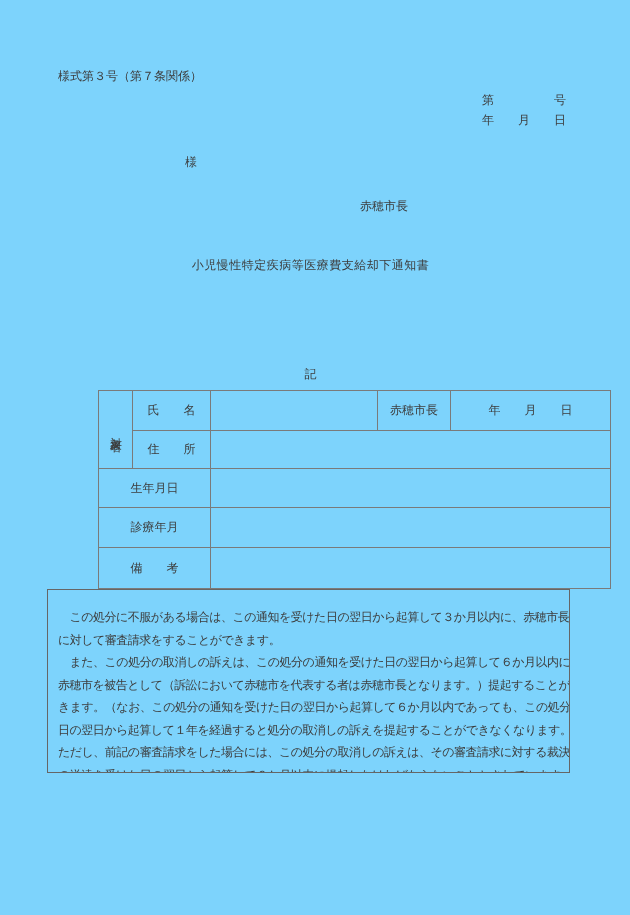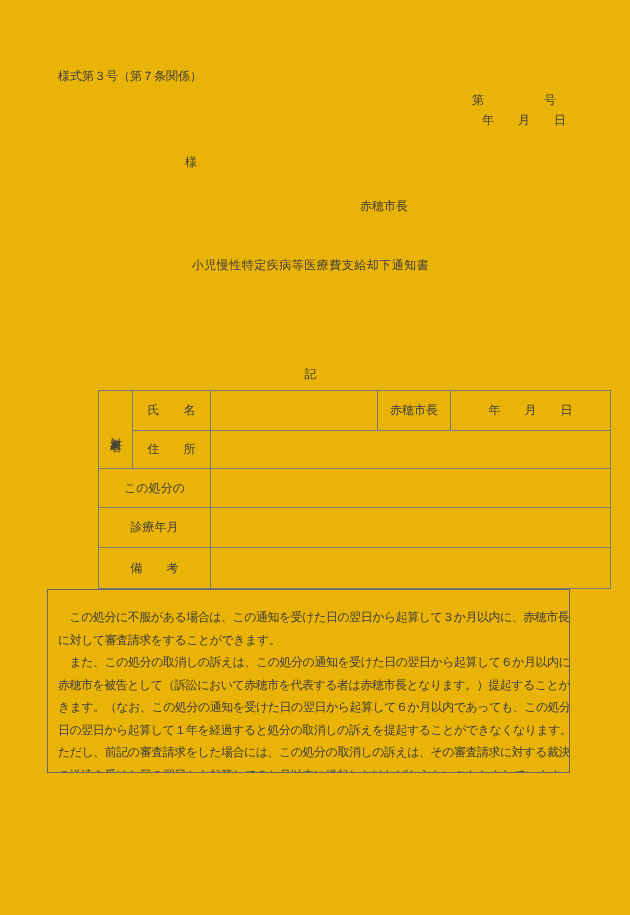--- a/index.html
+++ b/index.html
@@ -1,27 +1,27 @@
 <!DOCTYPE html>
 <html><head>
 <meta charset="utf-8">
 <style>
   html,body{margin:0;padding:0;background:#ffffff;}
   .page{
-    position:relative;width:630px;height:915px;background:#eab308;
+    position:relative;width:630px;height:915px;background:#7dd3fc;
     font-family:"Liberation Serif","DejaVu Serif",serif;
     color:#3c3c3c;font-size:12px;overflow:hidden;
   }
   .abs{position:absolute;}
   .pre{white-space:pre;}
   .center{text-align:center;margin-top:16px;}
 
   
   .form-number{left:58px;top:68px;}
-  .doc-number{right:74px;top:92px;}
+  .doc-number{right:64px;top:92px;}
   .issue-date{right:64px;top:112px;}
   .addressee{left:185px;top:154px;}
   .sender{left:360px;top:198px;text-align:right;}
   .doc-title{left:55px;top:241px;width:511px;letter-spacing:0.5px;}
   .body-text{left:55px;top:281px;width:511px;line-height:23px;}
   .record-mark{left:55px;top:350px;width:511px;}
 
   
   .subject-table-wrap{left:54px;top:390px;padding-left:44px;}
   table.subject{border-collapse:collapse;table-layout:fixed;width:512px;}
@@ -82,21 +82,21 @@
         <td>氏　　名</td>
         <td class="val-left"></td>
         <td>赤穂市長</td>
         <td class="date-cell pre">年　　月　　日</td>
       </tr>
       <tr style="height:38px">
         <td>住　　所</td>
         <td colspan="3" class="val-left"></td>
       </tr>
       <tr style="height:39px">
-        <td colspan="2">この処分の</td>
+        <td colspan="2">生年月日</td>
         <td colspan="3" class="val-left"></td>
       </tr>
       <tr style="height:40px">
         <td colspan="2">診療年月</td>
         <td colspan="3" class="val-left"></td>
       </tr>
       <tr style="height:41px">
         <td colspan="2">備　　考</td>
         <td colspan="3" class="val-left"></td>
       </tr>

